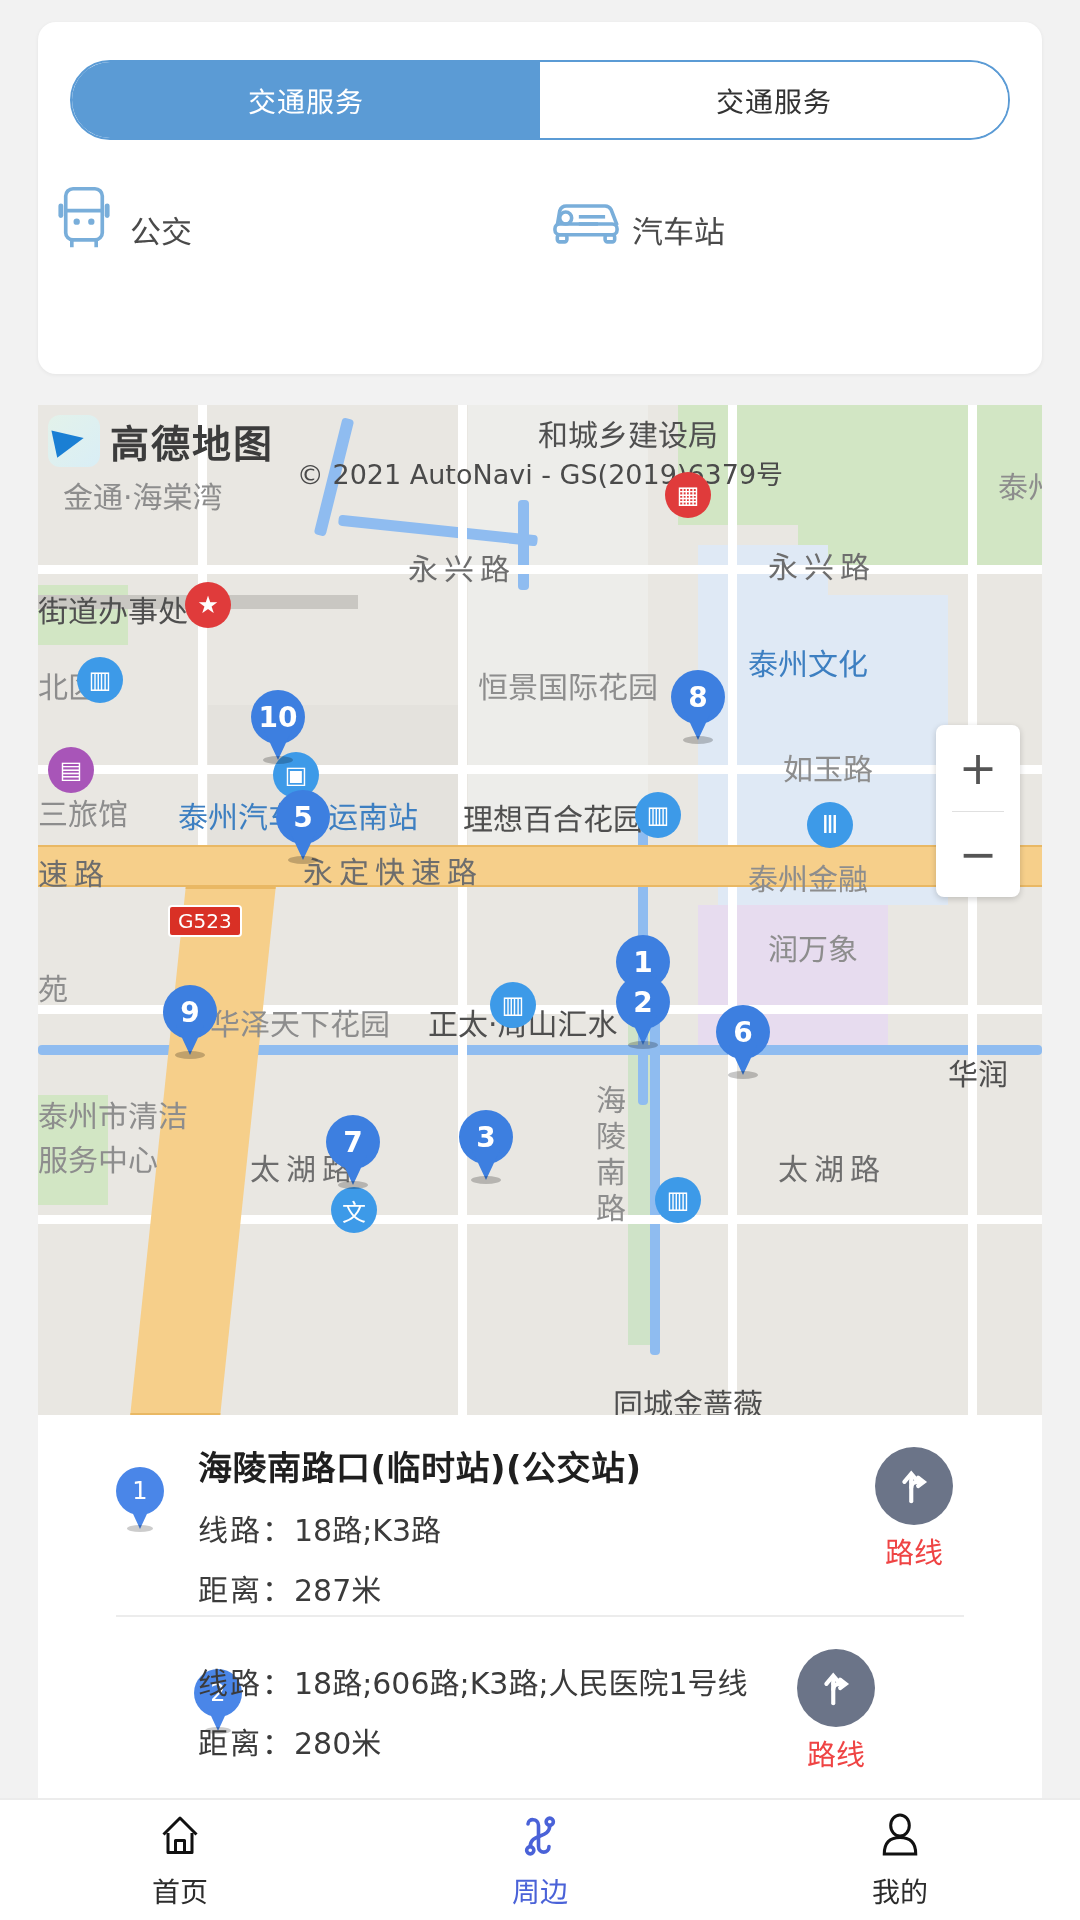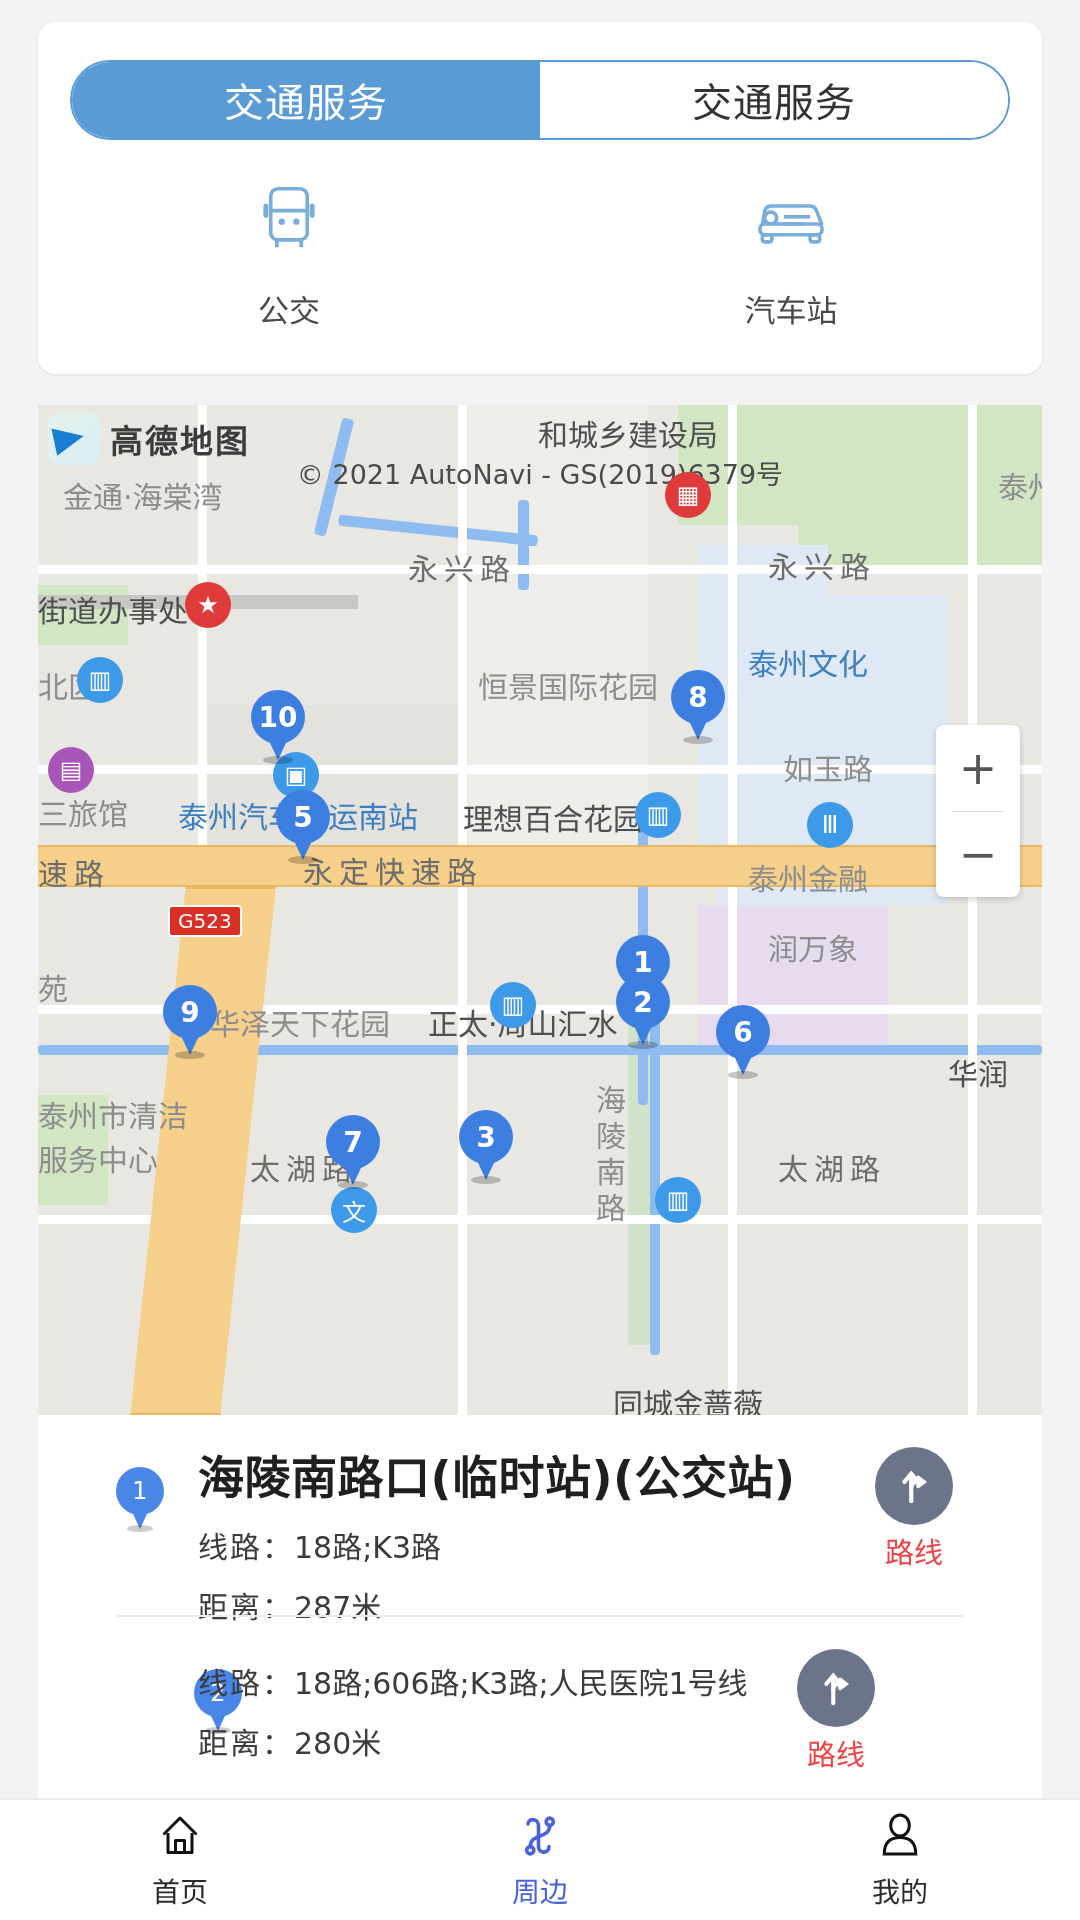--- a/index.html
+++ b/index.html
@@ -21,33 +21,33 @@
   }
   .tab-switch {
     position: absolute; left: 32px; top: 38px;
     width: 940px; height: 80px;
     border: 2px solid #5b9bd5; border-radius: 42px;
     display: flex; overflow: hidden; background:#fff;
   }
   .tab-switch .tab {
     flex: 1 1 50%;
     display: flex; align-items: center; justify-content: center;
-    font-size: 40px; letter-spacing: 1px;
+    font-size: 28px; letter-spacing: 1px;
     color: #333333; background: #ffffff;
     cursor: pointer; user-select: none;
   }
   .tab-switch .tab.active { background: #5b9bd5; color: #ffffff; }
 
   .quick-row {
     position: absolute; left: 0; top: 150px; width: 1004px;
     display: flex;
   }
   .quick-item {
     flex: 1 1 33.333%;
-    display: flex; flex-direction: column; align-items: center;
+    display: flex; align-items: center;
     cursor: pointer;
   }
   .quick-icon { width: 92px; height: 92px; display:flex; align-items:center; justify-content:center; }
   .quick-label { margin-top: 22px; font-size: 31px; color: #4a4a4a; }
 
   
   .map {
     position: absolute; left: 38px; top: 405px;
     width: 1004px; height: 1010px;
     background: #e8e6e2;
@@ -64,21 +64,21 @@
     background: linear-gradient(135deg,#e3f2ea 0%,#d9eef6 100%);
     position: relative; overflow:hidden;
   }
   .amap-logo .glyph::after{
     content:""; position:absolute; left:6px; top:12px;
     border-left: 30px solid #1a7fd4;
     border-top: 14px solid transparent;
     border-bottom: 14px solid transparent;
     transform: rotate(-12deg);
   }
-  .amap-logo .txt { font-size: 33px; font-weight: bold; color:#3c3c3c; letter-spacing:2px;}
+  .amap-logo .txt { font-size: 39px; font-weight: bold; color:#3c3c3c; letter-spacing:2px;}
 
   .map-copy {
     position: absolute; left: 50%; transform: translateX(-50%);
     top: 48px; font-size: 27px; color: #4a4a4a; white-space: nowrap;
   }
 
   .maplabel { position:absolute; color:#8d8d8d; font-size:30px; white-space:nowrap; }
   .maplabel.road { color:#6d6d6d; letter-spacing: 6px; }
   .maplabel.bluetxt { color:#3d7fc1; }
   .maplabel.vertical { writing-mode: vertical-rl; letter-spacing:6px; }
@@ -149,21 +149,21 @@
     position: absolute; left: 38px; top: 1415px;
     width: 1004px; height: 385px;
     background: #ffffff; overflow: hidden;
   }
   .result-item {
     position: relative; height: 200px; padding: 26px 0 0 0;
   }
   .result-item + .result-item { border-top: 2px solid #ececec; margin: 0 78px; padding-left:0;}
   .ri-inner { position:relative; padding-left: 160px; padding-right: 200px; }
   .result-item + .result-item .ri-inner { margin-left:-78px; margin-right:-78px; }
-  .ri-title { font-size: 46px; font-weight: bold; color: #1f1f1f; letter-spacing:0.5px;}
+  .ri-title { font-size: 34px; font-weight: bold; color: #1f1f1f; letter-spacing:0.5px;}
   .ri-line  { margin-top: 16px; font-size: 30px; color: #3b3b3b; }
   .ri-line .lbl { letter-spacing: 2px; }
   .ri-pin {
     position:absolute; left: 78px; top: 52px;
     width: 48px; height: 64px;
   }
   .ri-pin .head{
     width:48px;height:48px;border-radius:50%;background:#4a86e8;
     display:flex;align-items:center;justify-content:center;color:#fff;font-size:24px;
   }

